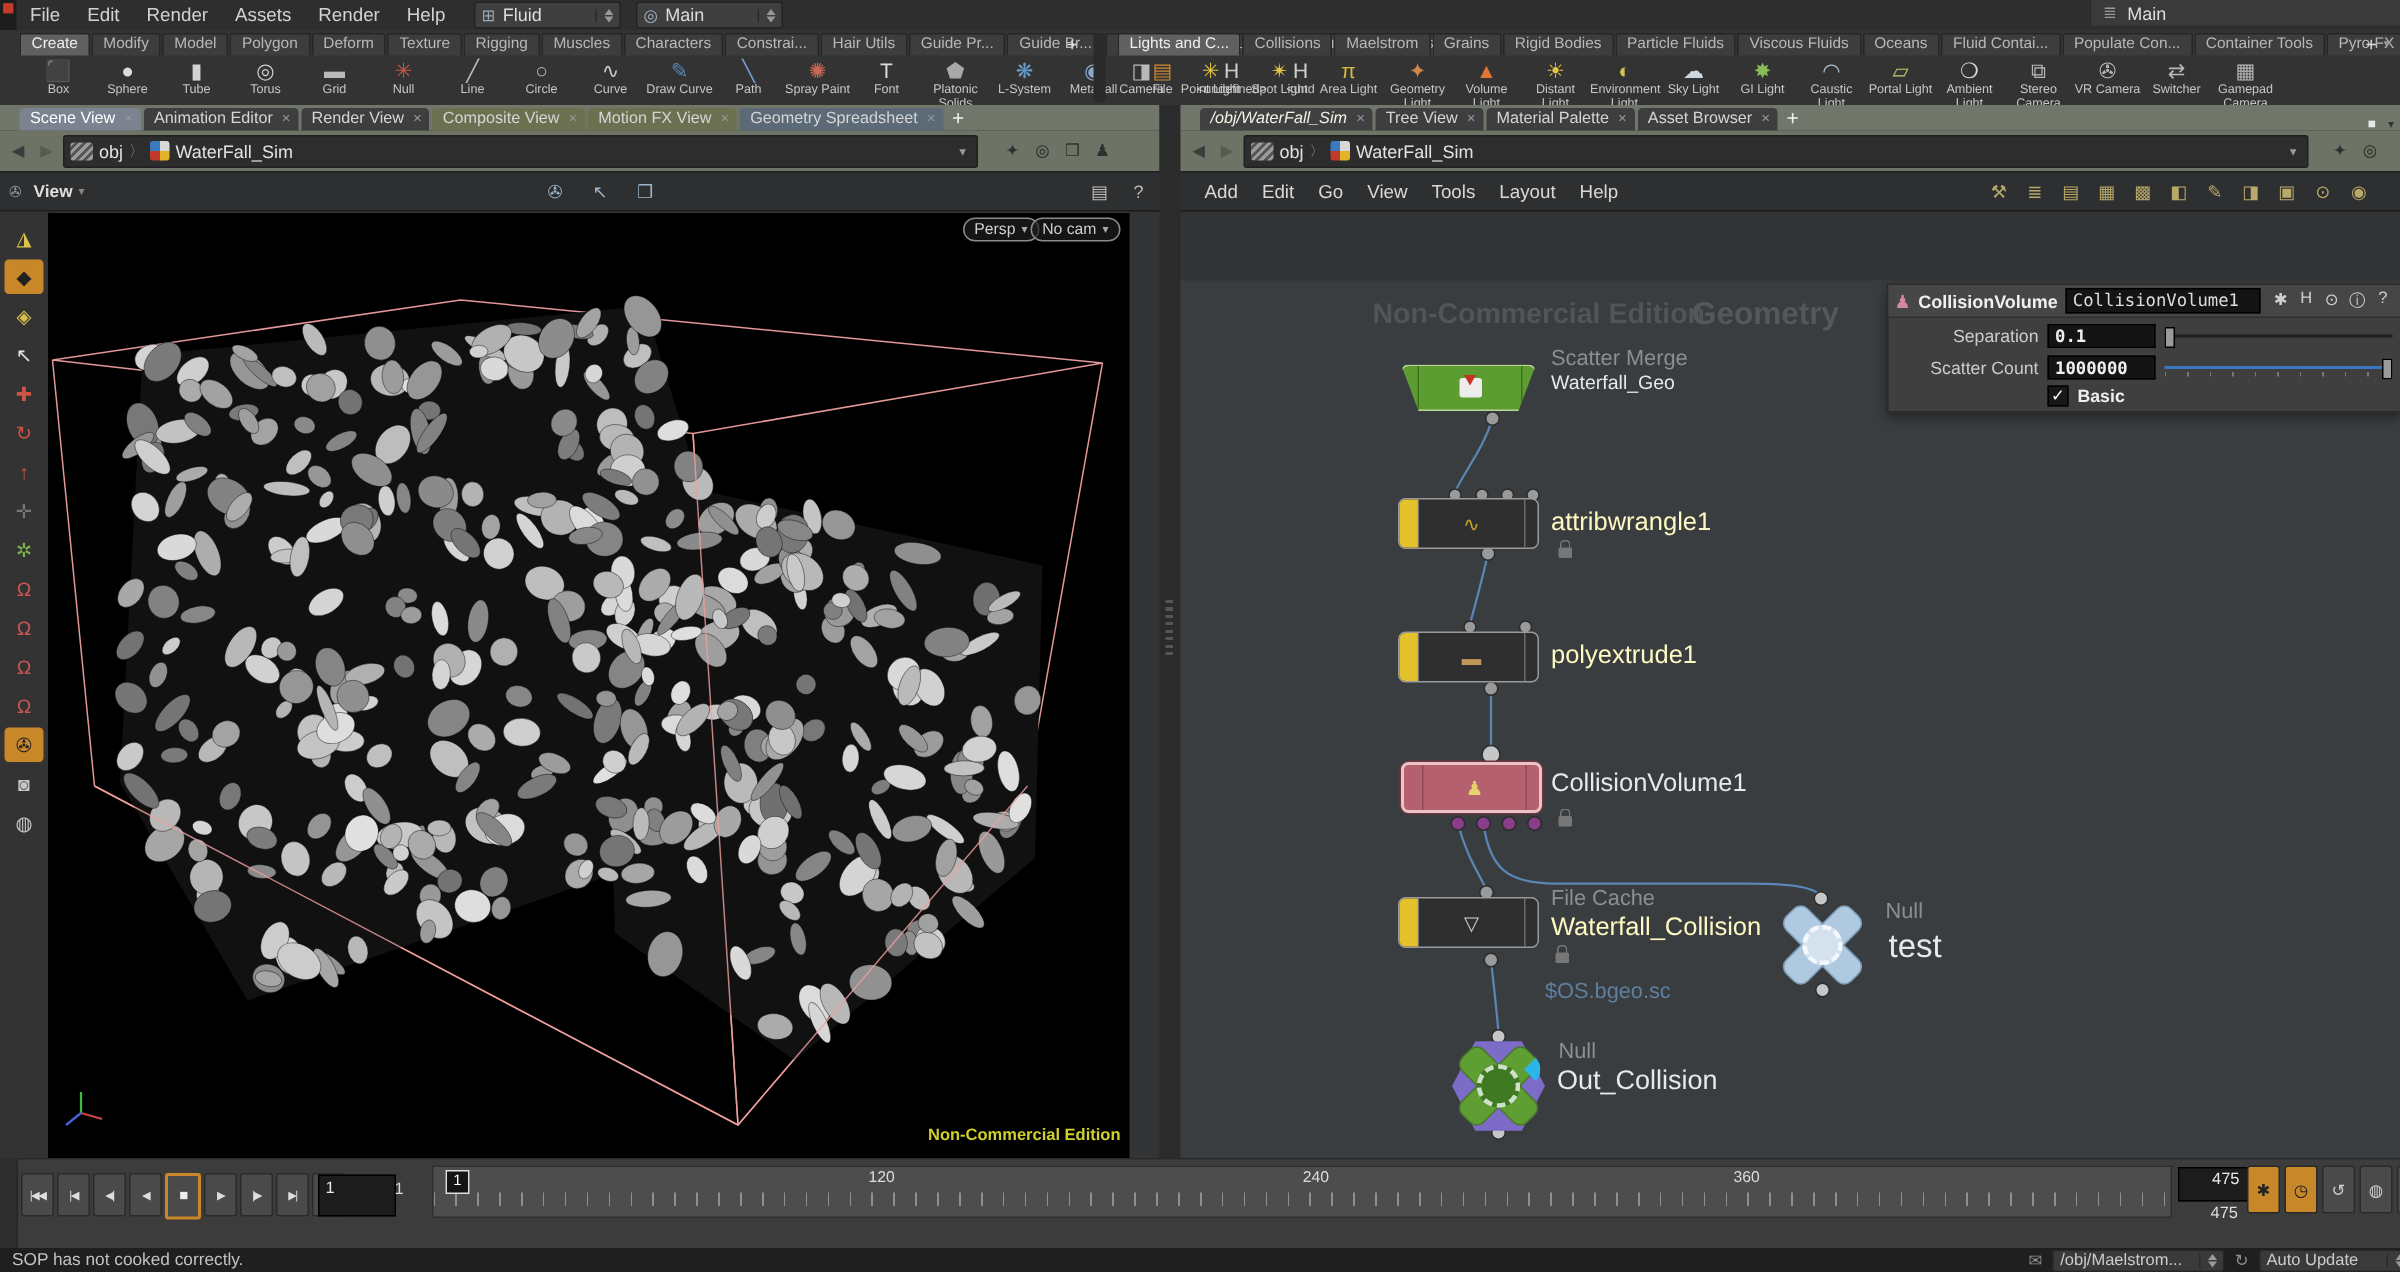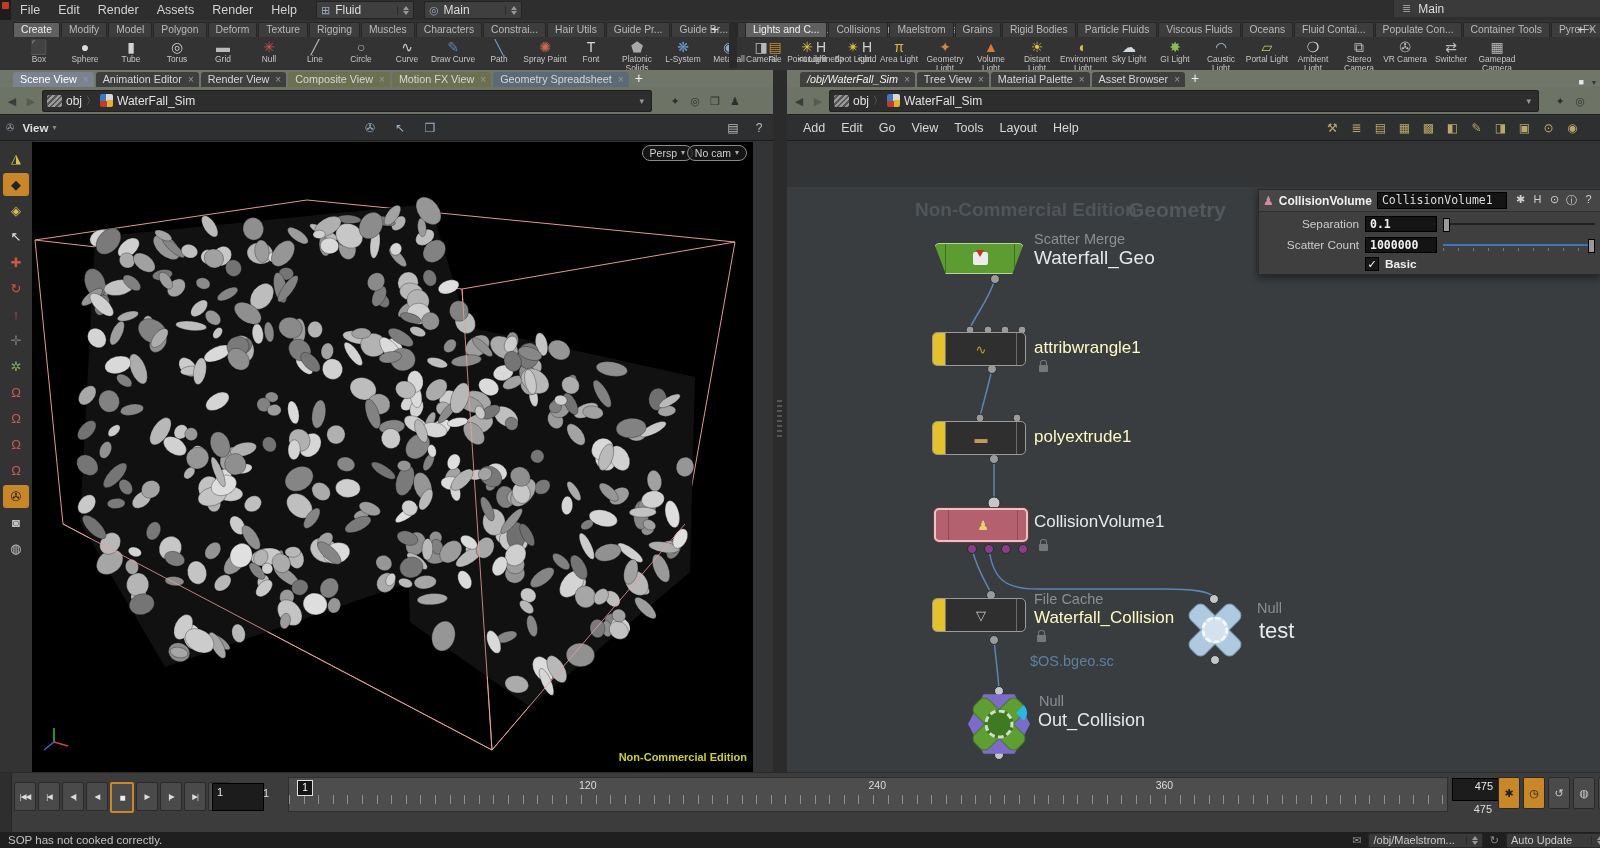--- a/index.html
+++ b/index.html
@@ -1034,21 +1034,21 @@
     </svg>
 
     <div class="node" id="node-om" style="left:147px;top:56px;width:88px;height:29px">
       <div class="stripe" style="margin-left:10px"></div>
       <div class="mid">
           <span class="omicon"></span>
         </div>
       <div class="stripe m"></div>
     </div>
     <span class="ntype" style="left:247px;top:44px">Scatter Merge</span>
-    <span class="nname" style="left:247px;top:60px;font-size:19px">Waterfall_Geo</span>
+    <span class="nname" style="left:247px;top:60px;font-size:13px">Waterfall_Geo</span>
 
     <div class="node" style="left:145px;top:145px;width:92px;height:32px">
       <div class="flag"></div>
       <div class="mid">
           <span class="nicon" style="color:#c9a227">∿</span>
         </div>
       <div class="stripe m"></div>
     </div>
     <span class="nname dim" style="left:247px;top:151px">attribwrangle1</span>
     <span class="lock" style="left:252px;top:178px"></span>

